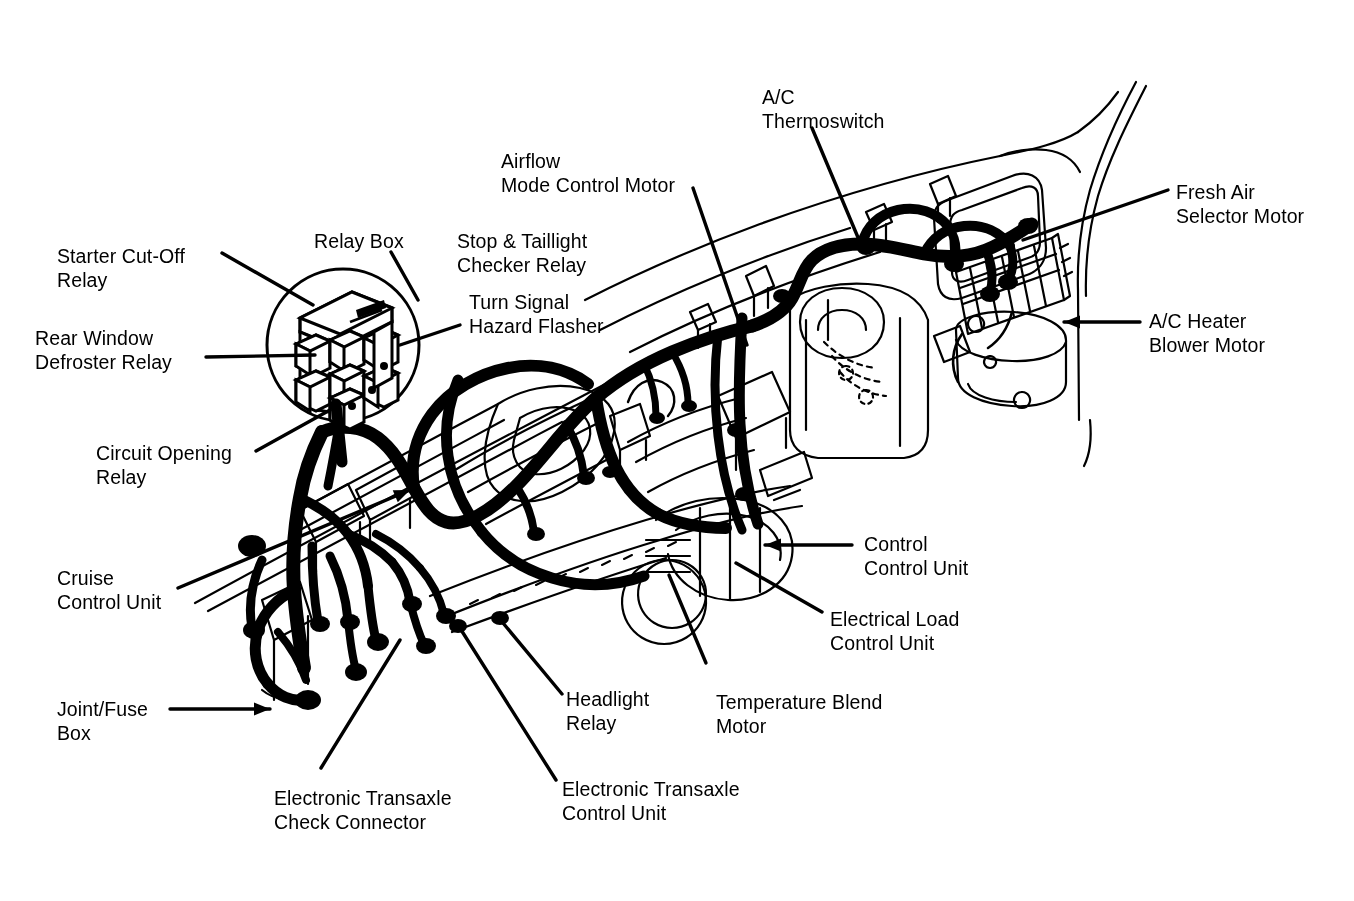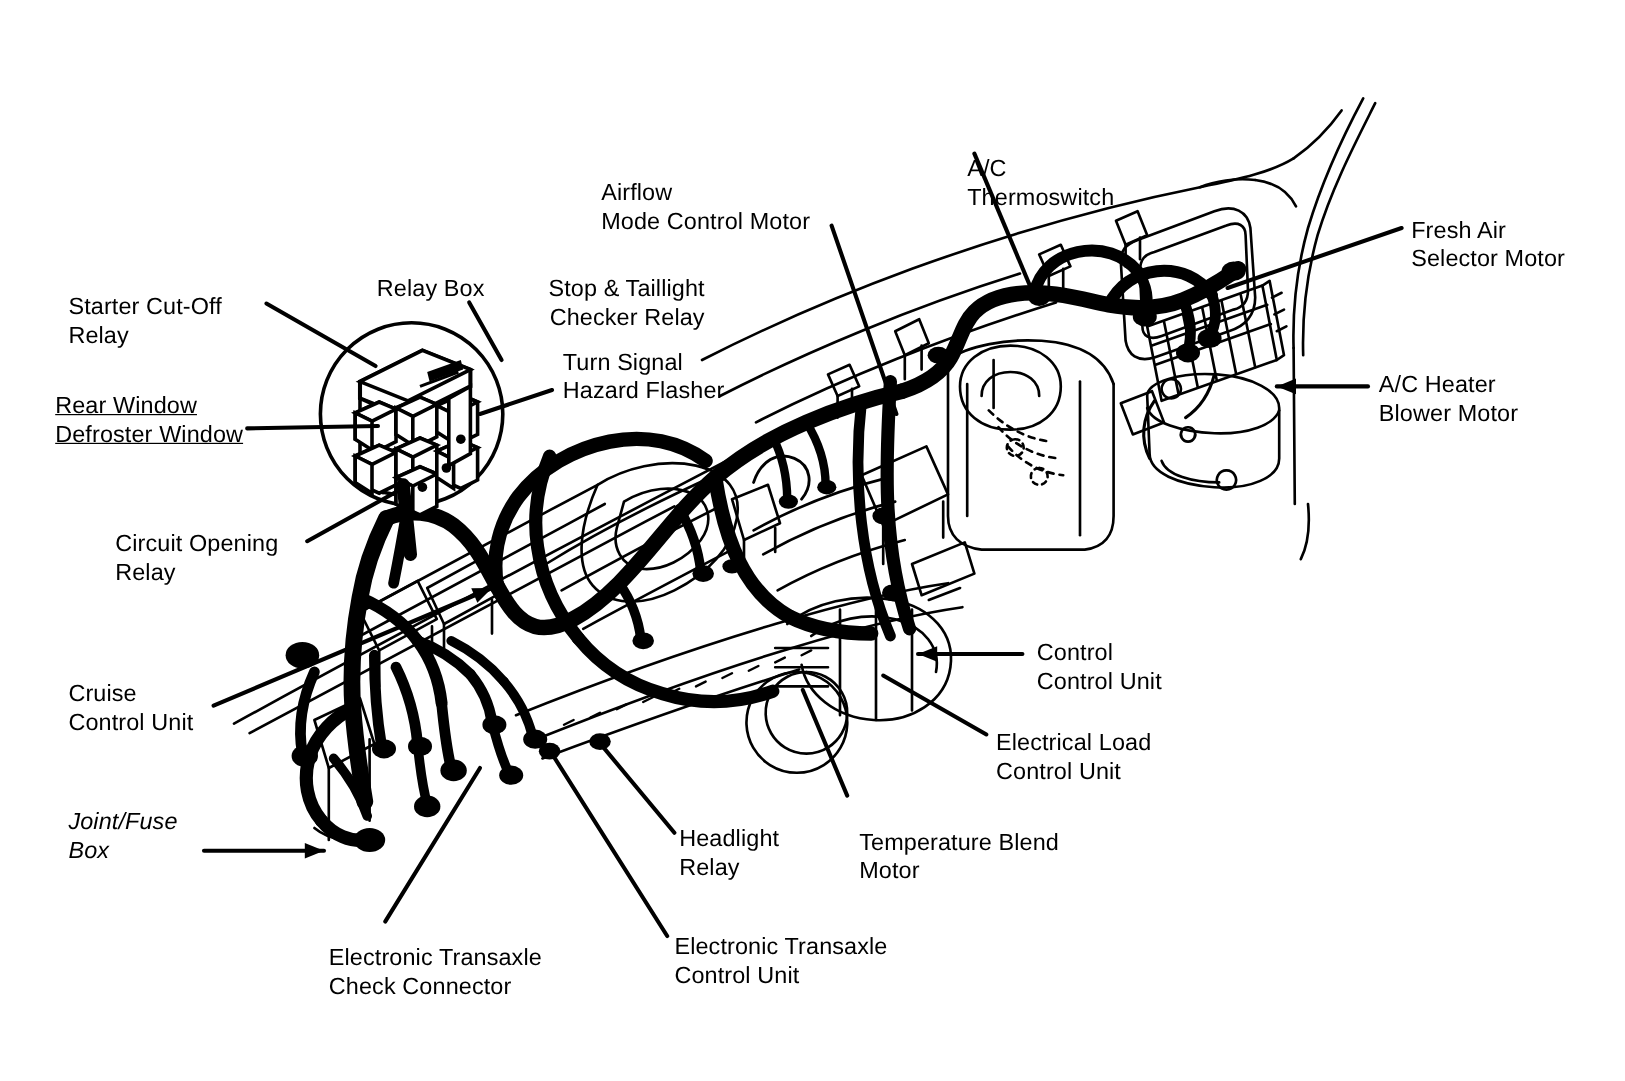--- a/index.html
+++ b/index.html
@@ -328,33 +328,33 @@
         <polygon points="1064,322 1080,315.5 1080,328.5"></polygon>
         <polygon points="765,545 781,538.5 781,551.5"></polygon>
         <polygon points="410,490 397.7903107348893,502.213659895766 392.731727280011,490.23823783931925"></polygon>
         <polygon points="270,709 254,715.5 254,702.5"></polygon>
       </g>
 
   </svg>
 
   <div id="labels">
       <div class="lbl" style="left: 57px; top: 245px;"><div>Starter Cut-Off</div><div>Relay</div></div>
-      <div class="lbl" style="left: 46px; top: 327px; text-decoration: underline;"><div>Rear Window</div><div>Defroster Window</div></div>
+      <div class="lbl" style="left: 35px; top: 327px;"><div>Rear Window</div><div>Defroster Relay</div></div>
       <div class="lbl" style="left: 96px; top: 442px;"><div>Circuit Opening</div><div>Relay</div></div>
       <div class="lbl" style="left: 501px; top: 150px;"><div>Airflow</div><div>Mode Control Motor</div></div>
-      <div class="lbl" style="left: 457px; top: 230px; text-align: right;"><div>Stop &amp; Taillight</div><div>Checker Relay</div></div>
+      <div class="lbl" style="left: 457px; top: 230px;"><div>Stop &amp; Taillight</div><div>Checker Relay</div></div>
       <div class="lbl" style="left: 469px; top: 291px;"><div>Turn Signal</div><div>Hazard Flasher</div></div>
-      <div class="lbl" style="left: 806px; top: 86px; margin-top: 44px;"><div>A/C</div><div>Thermoswitch</div></div>
+      <div class="lbl" style="left: 762px; top: 86px;"><div>A/C</div><div>Thermoswitch</div></div>
       <div class="lbl" style="left: 1176px; top: 181px;"><div>Fresh Air</div><div>Selector Motor</div></div>
       <div class="lbl" style="left: 1149px; top: 310px;"><div>A/C Heater</div><div>Blower Motor</div></div>
       <div class="lbl" style="left: 864px; top: 533px;"><div>Control</div><div>Control Unit</div></div>
       <div class="lbl" style="left: 830px; top: 608px;"><div>Electrical Load</div><div>Control Unit</div></div>
       <div class="lbl" style="left: 716px; top: 691px;"><div>Temperature Blend</div><div>Motor</div></div>
       <div class="lbl" style="left: 566px; top: 688px;"><div>Headlight</div><div>Relay</div></div>
       <div class="lbl" style="left: 562px; top: 778px;"><div>Electronic Transaxle</div><div>Control Unit</div></div>
       <div class="lbl" style="left: 274px; top: 787px;"><div>Electronic Transaxle</div><div>Check Connector</div></div>
       <div class="lbl" style="left: 57px; top: 567px;"><div>Cruise</div><div>Control Unit</div></div>
-      <div class="lbl" style="left: 57px; top: 674px; font-style: italic;"><div>Joint/Fuse</div><div>Box</div></div>
+      <div class="lbl" style="left: 57px; top: 698px;"><div>Joint/Fuse</div><div>Box</div></div>
     </div>
 
   <div class="lbl" id="detail-caption" style="left:290px; top:230px;margin-left:24px;">Relay Box</div>
 
 </div>
 
 </body></html>

